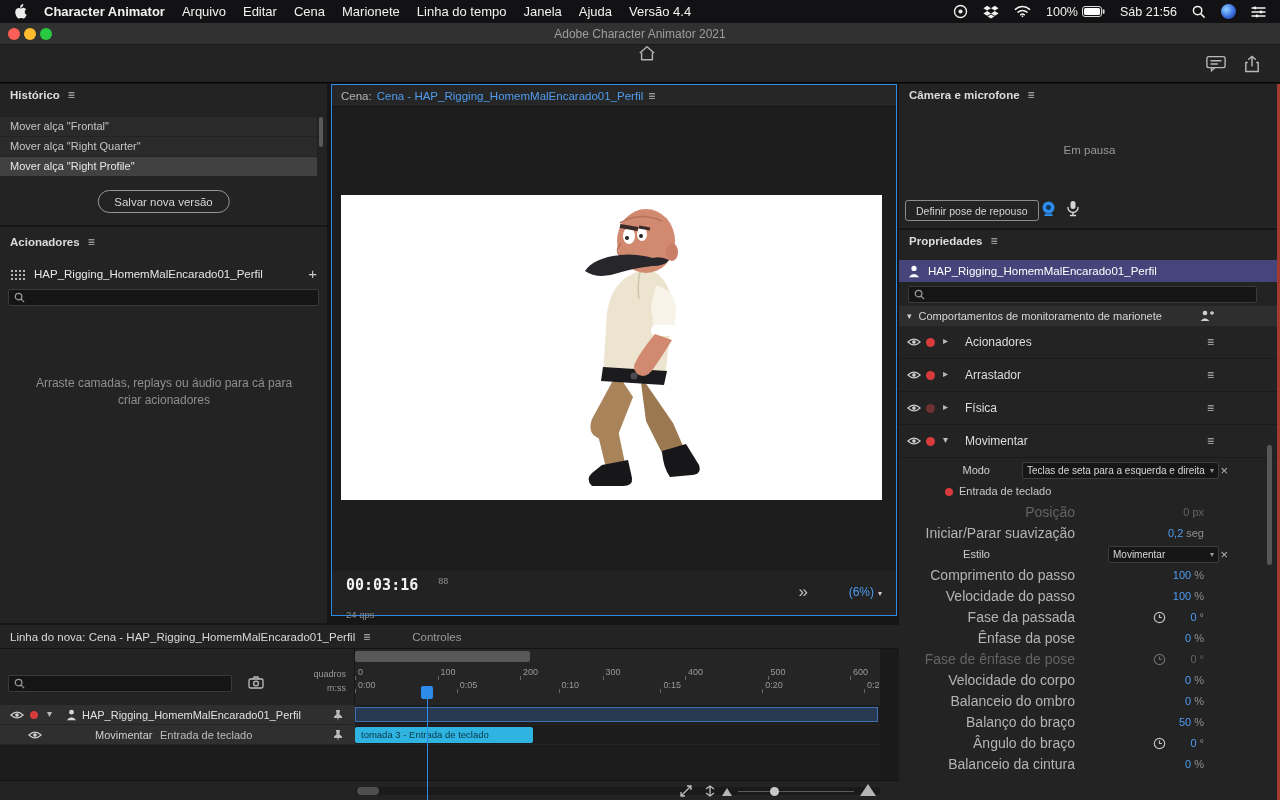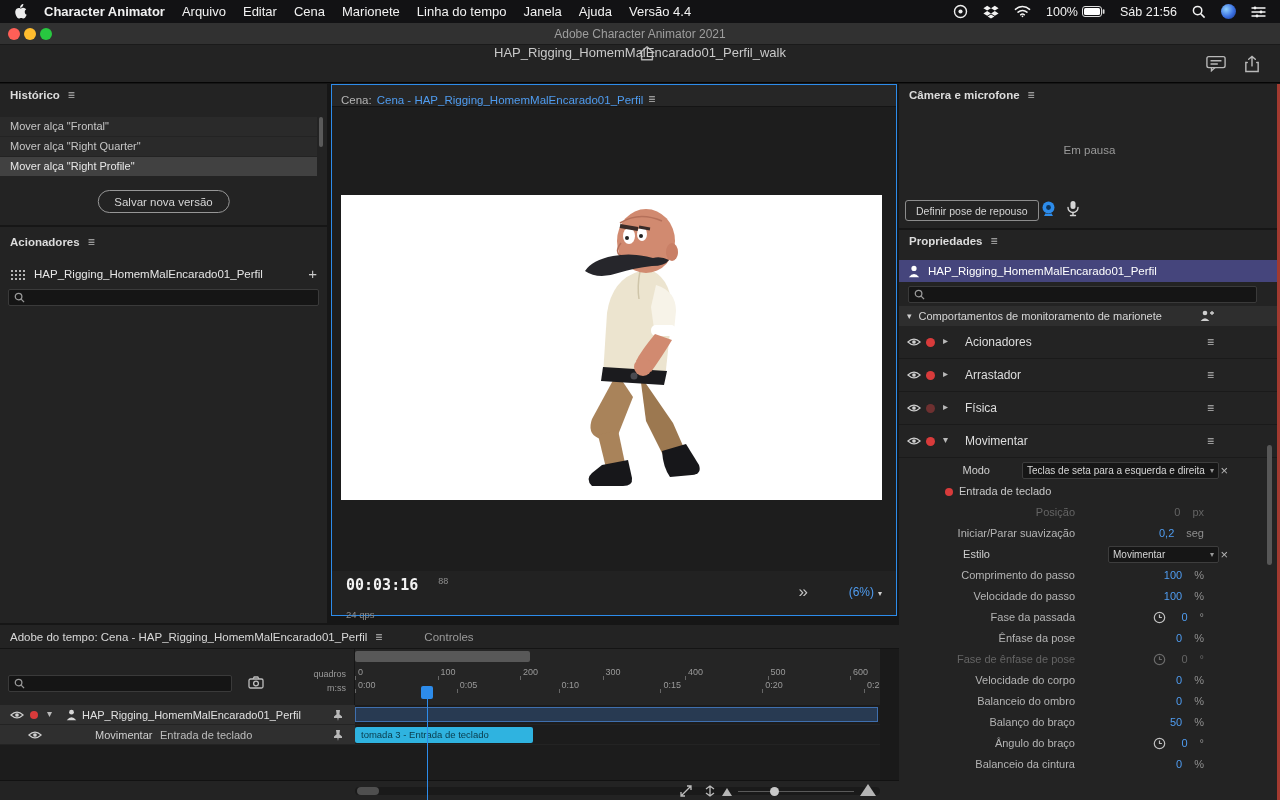--- a/index.html
+++ b/index.html
@@ -70,21 +70,21 @@
 .trig-name{color:#e6e6e6;font-size:11.5px;flex:1;white-space:nowrap;overflow:hidden;}
 .plus{color:#c9c9c9;font-size:15px;line-height:14px;}
 #p-acion .search{position:absolute;left:8px;top:62px;width:311px;}
 .empty-text{position:absolute;left:24px;top:148px;width:280px;text-align:center;color:#8f8f8f;
   font-size:12px;line-height:17px;}
 
 
 #p-cena{left:331px;top:84px;width:566px;height:532px;border:1px solid var(--accent,#2d8ceb);
   background:#1d1d1d;}
 .cena-head{height:22px;background:#262626;border-bottom:1px solid #141414;display:flex;
-  align-items:flex-end;gap:5px;padding:0 9px;font-size:11.5px;}
+  align-items:center;gap:5px;padding:0 9px;font-size:11.5px;}
 .cena-lab{color:#b5b5b5;}
 .cena-link{color:var(--accent-link,#4f9cf0);white-space:nowrap;overflow:hidden;}
 .stage-wrap{position:absolute;left:0;top:22px;right:0;bottom:44px;background:#1d1d1d;}
 .stage{position:absolute;left:9px;top:88px;width:541px;height:305px;background:#fff;}
 .transport{position:absolute;left:0;right:0;bottom:0;height:44px;background:#222;}
 .tc-block{position:absolute;left:14px;top:5px;}
 .tc{font-family:"DejaVu Sans Mono",monospace;font-size:15px;font-weight:700;color:#f2f2f2;}
 .tc-frame{font-size:9px;color:#8f8f8f;vertical-align:top;margin-left:20px;}
 .fps{font-size:9.5px;color:#8d8d8d;margin-top:15px;}
 .t-buttons{position:absolute;left:47%;transform:translateX(-50%);top:11px;display:flex;
@@ -125,24 +125,24 @@
 .bh-eye{position:absolute;left:8px;top:11px;color:#cfcfcf;}
 .bh-dot{position:absolute;left:27px;top:12px;width:9px;height:9px;border-radius:50%;
   background:var(--record-red,#d83b3b);}
 .bh-dot.dim{background:#6e3030;}
 .bh-chev{position:absolute;left:44px;top:9px;color:#b9b9b9;font-size:10px;}
 .bh-name{position:absolute;left:66px;top:9px;color:#dedede;font-size:12px;}
 .bh-menu{position:absolute;right:66px;top:9px;color:#bdbdbd;font-size:12px;}
 .mov-params{position:absolute;left:0;top:230px;right:8px;}
 .pp-row{position:relative;height:21px;}
 .pp-label{position:absolute;left:0;top:0;width:176px;text-align:right;line-height:21px;
-  font-size:11px;color:#b4b4b4;white-space:nowrap;}
+  font-size:14px;color:#b4b4b4;white-space:nowrap;}
 .pp-value{position:absolute;right:68px;top:0;line-height:21px;font-size:11px;text-align:right;white-space:nowrap;}
 .pp-value b{font-weight:400;color:var(--value-blue,#4f9cf0);}
-.pp-value u{text-decoration:none;color:#8f8f8f;margin-left:12px;}
+.pp-value u{text-decoration:none;color:#8f8f8f;margin-left:3px;}
 .pp-icon{position:absolute;right:106px;top:4px;color:#c0c0c0;display:flex;}
 .pp-row.dim .pp-label,.pp-row.dim .pp-value b,.pp-row.dim .pp-value u{color:#646464;}
 .pp-row.dim .pp-icon{color:#6a6a6a;}
 .pp-sel-label{position:absolute;left:0;top:0;width:91px;text-align:right;line-height:21px;
   font-size:11px;color:#cfcfcf;}
 .pp-select{position:absolute;left:209px;top:2px;width:111px;height:17px;background:#161616;
   border:1px solid #3d3d3d;border-radius:2px;display:flex;align-items:center;
   font-size:10px;color:#d6d6d6;}
 .pp-select.wide{left:123px;width:197px;}
 .pp-sel-val{flex:1;padding:0 4px;white-space:nowrap;overflow:hidden;}
@@ -285,21 +285,20 @@
 <div id="toolbar">
   <span class="home">
     <svg width="18" height="17" viewBox="0 0 20 18" fill="none" stroke="#b2b2b2" stroke-width="1.6" stroke-linejoin="round">
         <path d="M2 8.5 10 1.5 18 8.5"></path>
         <path d="M4 8v8h12V8"></path>
       </svg>
   </span>
   <span class="tab">Equipamento</span>
   <span class="tab active">Gravar</span>
   <span class="tab">Transmitir</span>
-  <span class="doc-title">HAP_Rigging_HomemMalEncarado01_Perfil_walk</span>
   <span class="tb-ic captions">
     <svg width="20" height="17" viewBox="0 0 22 18" fill="none" stroke="#b9b9b9" stroke-width="1.5">
         <rect x="1" y="1.5" width="20" height="12" rx="2"></rect>
         <path d="M5 6h12M5 9.5h8"></path>
         <path d="M6 13.5 6 17l4-3.5"></path>
       </svg>
   </span>
   <span class="tb-ic share">
     <svg width="16" height="18" viewBox="0 0 16 19" fill="none" stroke="#b9b9b9" stroke-width="1.5" stroke-linecap="round">
         <path d="M8 1.5v10M4.5 4.5 8 1.5l3.5 3"></path>
@@ -331,20 +330,21 @@
     <span class="grid-ic"></span>
     <span class="trig-name">HAP_Rigging_HomemMalEncarado01_Perfil</span>
     <span class="plus">+</span>
   </div>
   <div class="search">
     <svg width="11" height="11" viewBox="0 0 12 12" fill="none" stroke="#9a9a9a" stroke-width="1.4">
         <circle cx="5" cy="5" r="3.6"></circle>
         <path d="M7.8 7.8 11 11"></path>
       </svg>
   </div>
+  <div class="empty-text">Arraste camadas, replays ou áudio para cá para criar acionadores</div>
 </div>
 
 <div class="panel" id="p-cena">
   <div class="cena-head">
     <span class="cena-lab">Cena:</span>
     <span class="cena-link">Cena - HAP_Rigging_HomemMalEncarado01_Perfil</span>
     <span class="p-menu">≡</span>
   </div>
   <div class="stage-wrap">
     <div class="stage">
@@ -589,21 +589,21 @@
       <div class="pp-row">
         <span class="pp-label">Balanceio da cintura</span>
         <span class="pp-value"><b>0</b><u>%</u></span>
       </div>
     </div>
   <div class="v-scroll"></div>
 </div>
 
 <div class="panel" id="p-tl">
   <div class="tl-head">
-    <span class="tl-tab-title">Adobe do tempo: Cena - HAP_Rigging_HomemMalEncarado01_Perfil</span>
+    <span class="tl-tab-title">Linha do nova: Cena - HAP_Rigging_HomemMalEncarado01_Perfil</span>
     <span class="p-menu">≡</span>
     <span class="tl-tab2">Controles</span>
   </div>
 
   <div class="tl-left">
     <div class="search">
       <svg width="11" height="11" viewBox="0 0 12 12" fill="none" stroke="#9a9a9a" stroke-width="1.4">
           <circle cx="5" cy="5" r="3.6"></circle>
           <path d="M7.8 7.8 11 11"></path>
         </svg>

